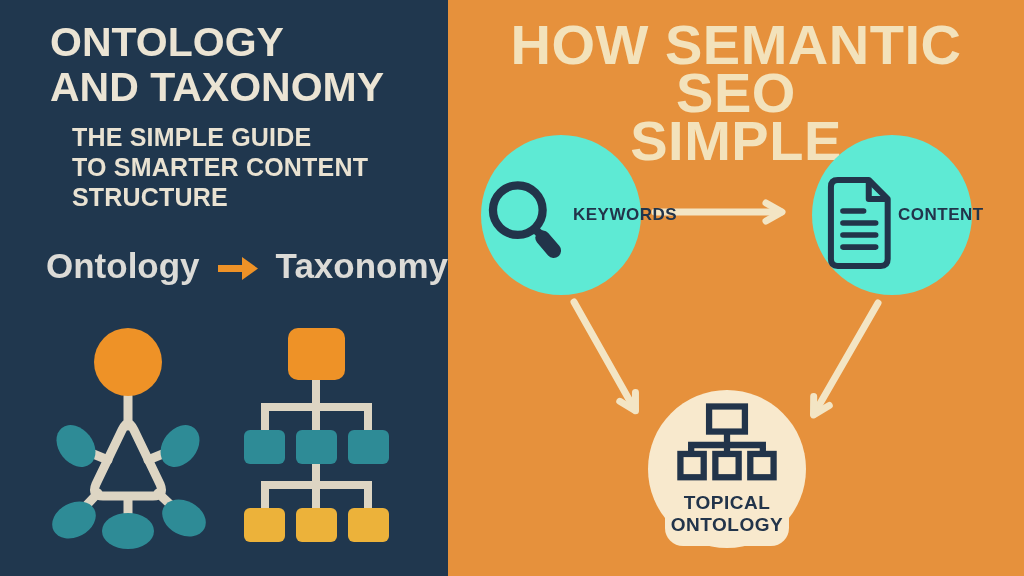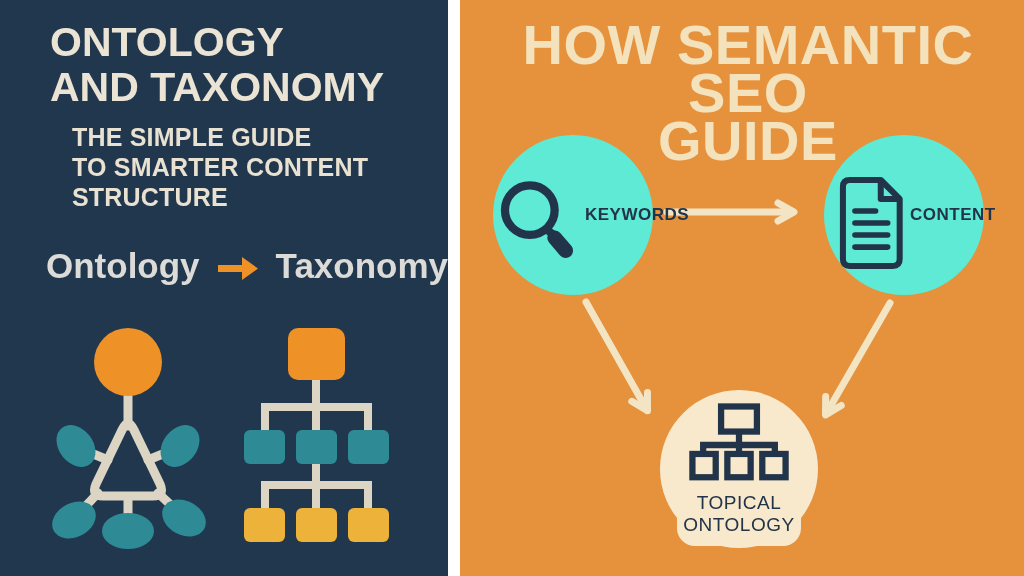--- a/index.html
+++ b/index.html
@@ -1,19 +1,19 @@
 <!DOCTYPE html>
 <html><head>
 <meta charset="utf-8">
 <style>
   * { margin: 0; padding: 0; box-sizing: border-box; }
   html, body { width: 1024px; height: 576px; overflow: hidden; }
   body { font-family: "Liberation Sans", sans-serif; }
 
-  .poster { position: relative; width: 933px; height: 576px; display: flex; gap: 12px; }
+  .poster { position: relative; width: 933px; height: 576px; display: flex; }
 
   
   .left-panel {
     position: relative; width: 448px; height: 576px;
     background: #20374e; flex: none;
   }
   .lp-title {
     position: absolute; left: 50px; top: 20px;
     font-size: 41px; line-height: 45px; font-weight: 700;
     color: #ebe4d4; letter-spacing: 0px;
@@ -67,21 +67,21 @@
   }
   .badge-rect {
     position: absolute; left: 21px; top: 68px; width: 124px; height: 88px;
     border-radius: 18px; background: #f8e9cd;
   }
   .topical-inner {
     position: absolute; left: 0; top: 0; width: 166px; height: 157px;
     display: flex; flex-direction: column; align-items: center;
   }
   .topical-inner .icon-wrap { margin-top: 10px; height: 90px; display: flex; align-items: center; }
-  .topical-label { font-size: 19px; line-height: 22px; font-weight: 400; color: #22344a;
+  .topical-label { font-size: 19px; line-height: 22px; font-weight: 700; color: #22344a;
     text-align: center; letter-spacing: 0.5px; margin-top: 2px; }
 
   .arrows-overlay { position: absolute; left: 0; top: 0; pointer-events: none; }
 </style>
 </head>
 <body>
 
 <div class="poster">
 
   <div class="left-panel">
@@ -144,21 +144,21 @@
         <rect x="68" y="196" width="41" height="34" rx="6"></rect>
         <rect x="120" y="196" width="41" height="34" rx="6"></rect>
       </g>
     </svg>
   </div>
 
   <div class="right-panel">
 
     <div class="rp-title">
       <div>HOW SEMANTIC SEO</div>
-      <div>GUIDE</div>
+      <div>SIMPLE</div>
     </div>
 
     <svg class="arrows-overlay" width="576" height="576" viewBox="0 0 576 576">
       <defs>
         <marker id="ahead" markerUnits="userSpaceOnUse" markerWidth="34" markerHeight="34" refX="22" refY="15" orient="auto">
           <path d="M7,6 L23,15 L7,24" fill="none" stroke="#f3e5c4" stroke-width="7" stroke-linecap="round" stroke-linejoin="round"></path>
         </marker>
       </defs>
       <g stroke="#f3e5c4" stroke-width="7" stroke-linecap="round" fill="none">
         <path d="M207,212 L333,212" marker-end="url(#ahead)"></path>

